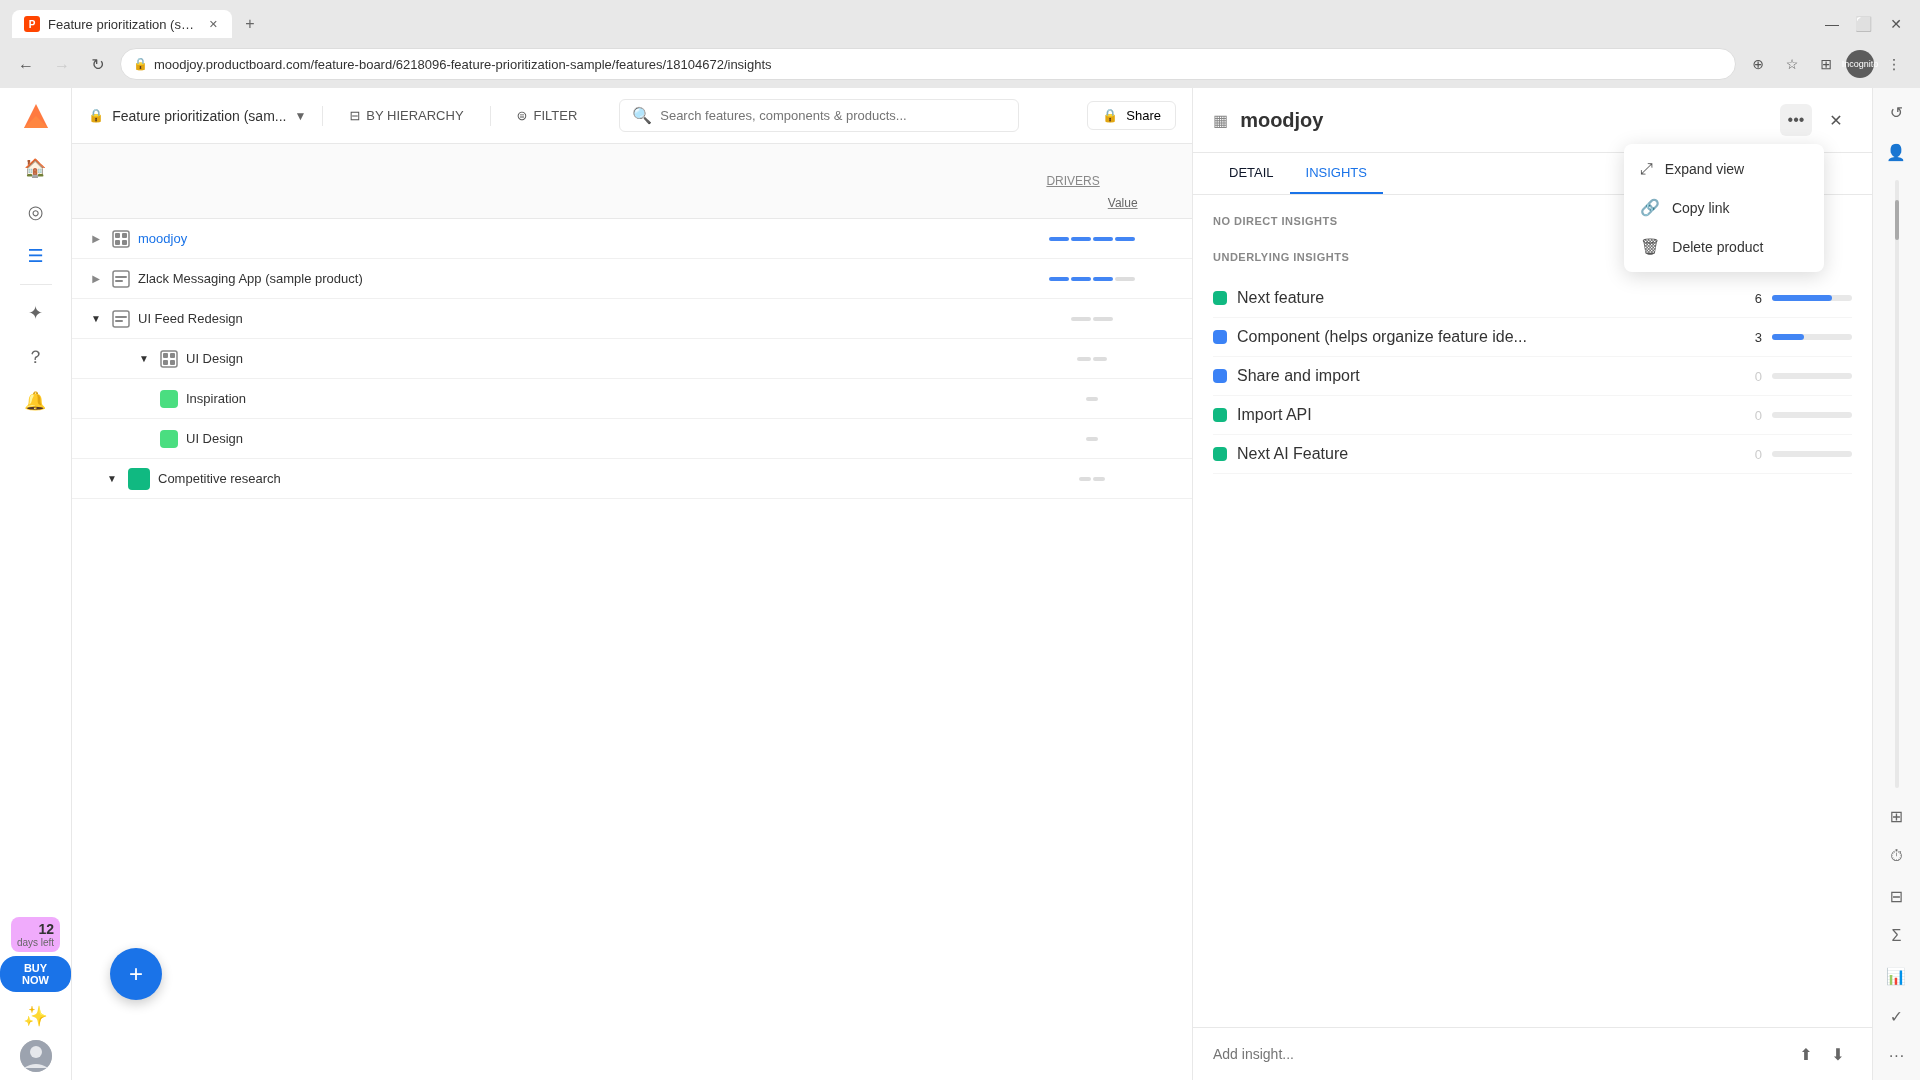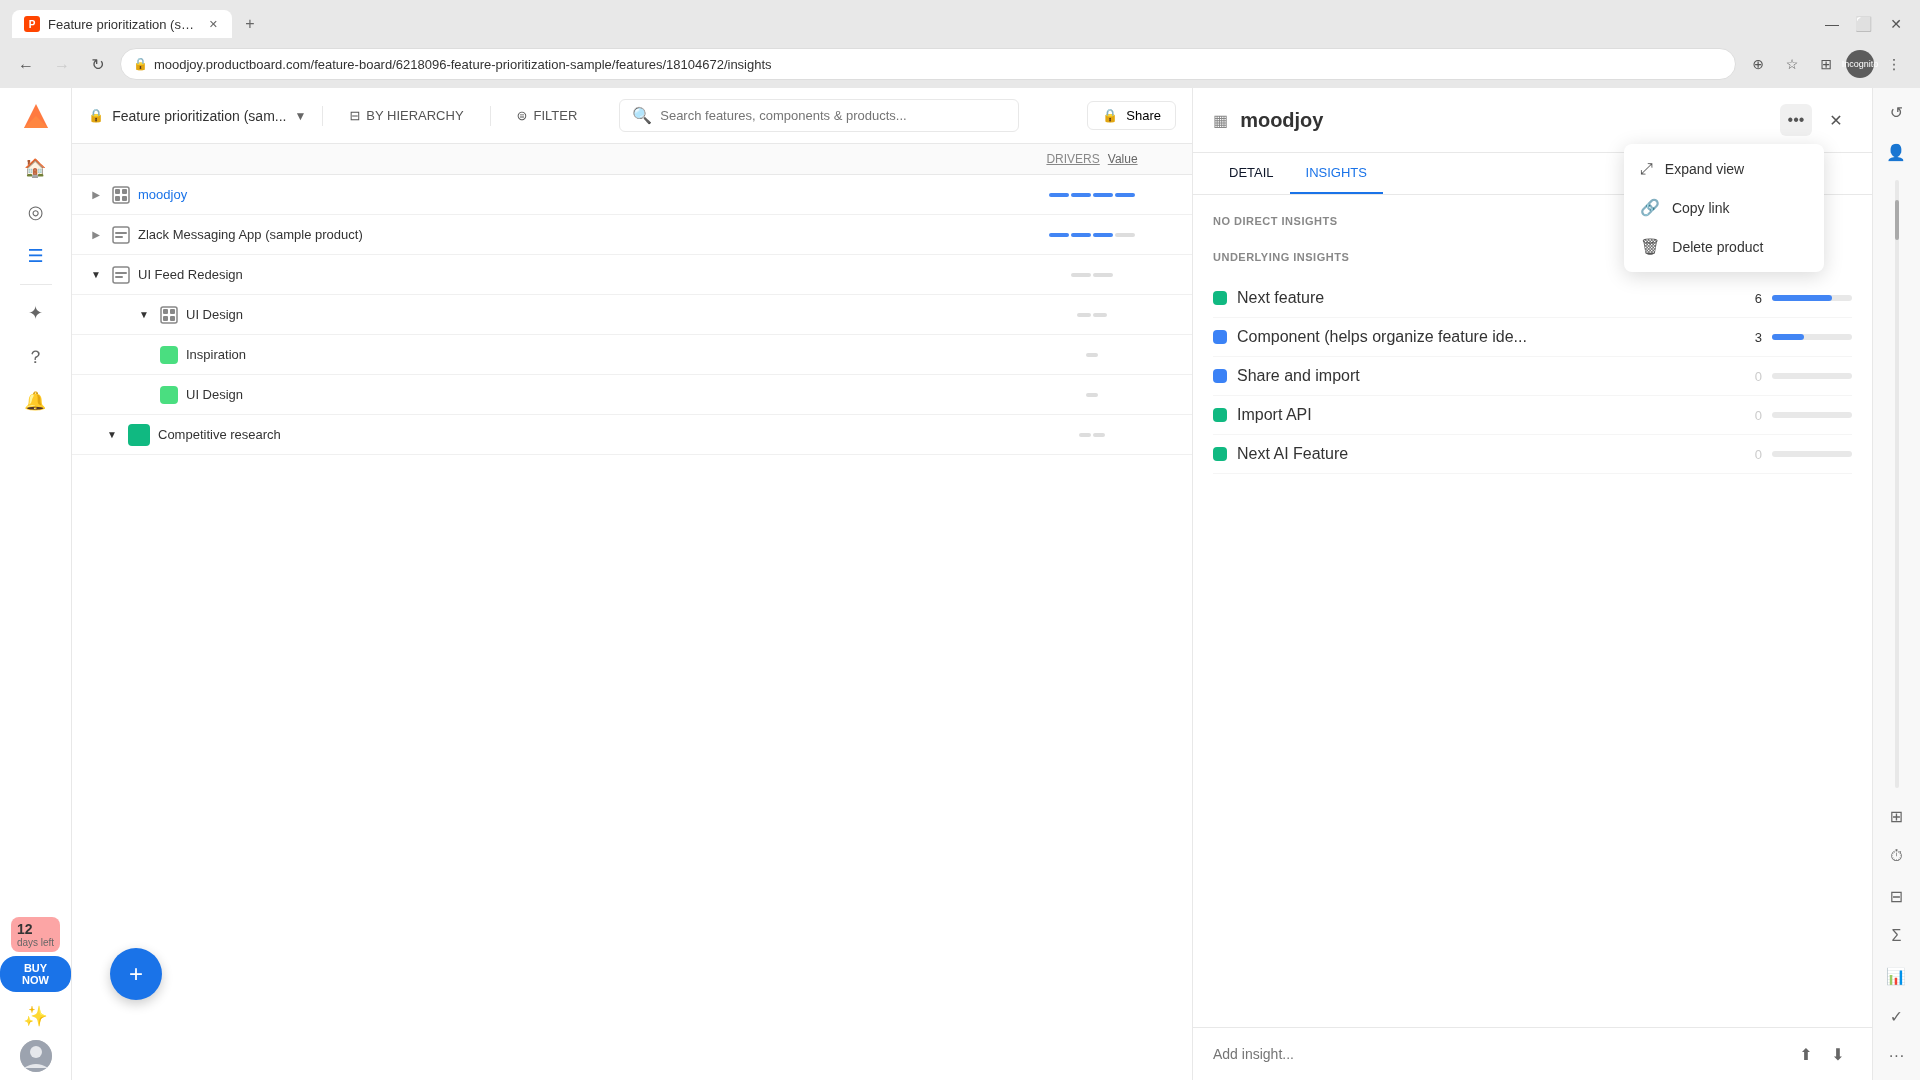--- a/index.html
+++ b/index.html
@@ -27,21 +27,21 @@
     
     .app-container { display: flex; height: calc(1080px - 88px); }
 
     
     .left-sidebar { width: 72px; background: white; border-right: 1px solid #e8e8e8; display: flex; flex-direction: column; align-items: center; padding: 8px 0; gap: 4px; }
     .sidebar-logo { width: 40px; height: 40px; margin-bottom: 8px; }
     .sidebar-icon { width: 40px; height: 40px; display: flex; align-items: center; justify-content: center; border-radius: 8px; cursor: pointer; color: #666; font-size: 18px; }
     .sidebar-icon.active { color: #1a73e8; }
     .sidebar-divider { width: 32px; height: 1px; background: #e8e8e8; margin: 4px 0; }
     .sidebar-bottom { margin-top: auto; display: flex; flex-direction: column; align-items: center; gap: 4px; }
-    .days-left-badge { background: #fca5a5; border-radius: 8px; padding: 4px 6px; text-align: left; font-size: 11px; color: #333; }
+    .days-left-badge { background: #f0abfc; border-radius: 8px; padding: 4px 6px; text-align: right; font-size: 11px; color: #333; }
     .days-left-badge .days { font-weight: bold; font-size: 14px; }
     .buy-now-btn { background: #1a73e8; color: white; border: none; border-radius: 16px; padding: 6px 10px; font-size: 11px; font-weight: 600; cursor: pointer; }
     .sparkle-icon { width: 40px; height: 40px; display: flex; align-items: center; justify-content: center; cursor: pointer; font-size: 20px; }
     .user-avatar { width: 32px; height: 32px; border-radius: 50%; background: #ccc; display: flex; align-items: center; justify-content: center; cursor: pointer; }
 
     
     .main-content { flex: 1; display: flex; flex-direction: column; background: white; }
 
     
     .toolbar { height: 56px; border-bottom: 1px solid #e8e8e8; display: flex; align-items: center; padding: 0 16px; gap: 16px; }
@@ -66,21 +66,21 @@
     .row-drivers { width: 200px; padding: 8px 16px; display: flex; align-items: center; justify-content: center; }
     .expand-btn { width: 16px; height: 16px; display: flex; align-items: center; justify-content: center; cursor: pointer; color: #888; font-size: 10px; flex-shrink: 0; }
     .feature-icon { width: 18px; height: 18px; border-radius: 4px; flex-shrink: 0; }
     .feature-name { font-size: 13px; color: #333; }
     .feature-name.link { color: #1a73e8; }
     .indent-1 { padding-left: 32px; }
     .indent-2 { padding-left: 64px; }
     .dash-bars { display: flex; gap: 2px; align-items: center; }
     .dash-bar { height: 4px; width: 20px; background: #4285f4; border-radius: 2px; }
     .dash-bar.gray { background: #ddd; }
-    .value-label { font-size: 12px; color: #666; }
+    .value-label { font-size: 12px; color: #666; margin-top: 44px; }
 
     
     .right-panel { width: 680px; background: white; border-left: 1px solid #e8e8e8; display: flex; flex-direction: column; }
     .panel-header { padding: 16px 20px; display: flex; align-items: center; gap: 12px; border-bottom: 1px solid #e8e8e8; }
     .panel-icon { color: #888; font-size: 16px; }
     .panel-title { font-size: 20px; font-weight: 600; color: #333; flex: 1; }
     .panel-actions { display: flex; align-items: center; gap: 8px; }
     .more-btn { width: 32px; height: 32px; display: flex; align-items: center; justify-content: center; border-radius: 6px; cursor: pointer; font-size: 16px; color: #555; background: #f0f0f0; }
     .close-btn { width: 32px; height: 32px; display: flex; align-items: center; justify-content: center; border-radius: 6px; cursor: pointer; font-size: 16px; color: #555; }
 

